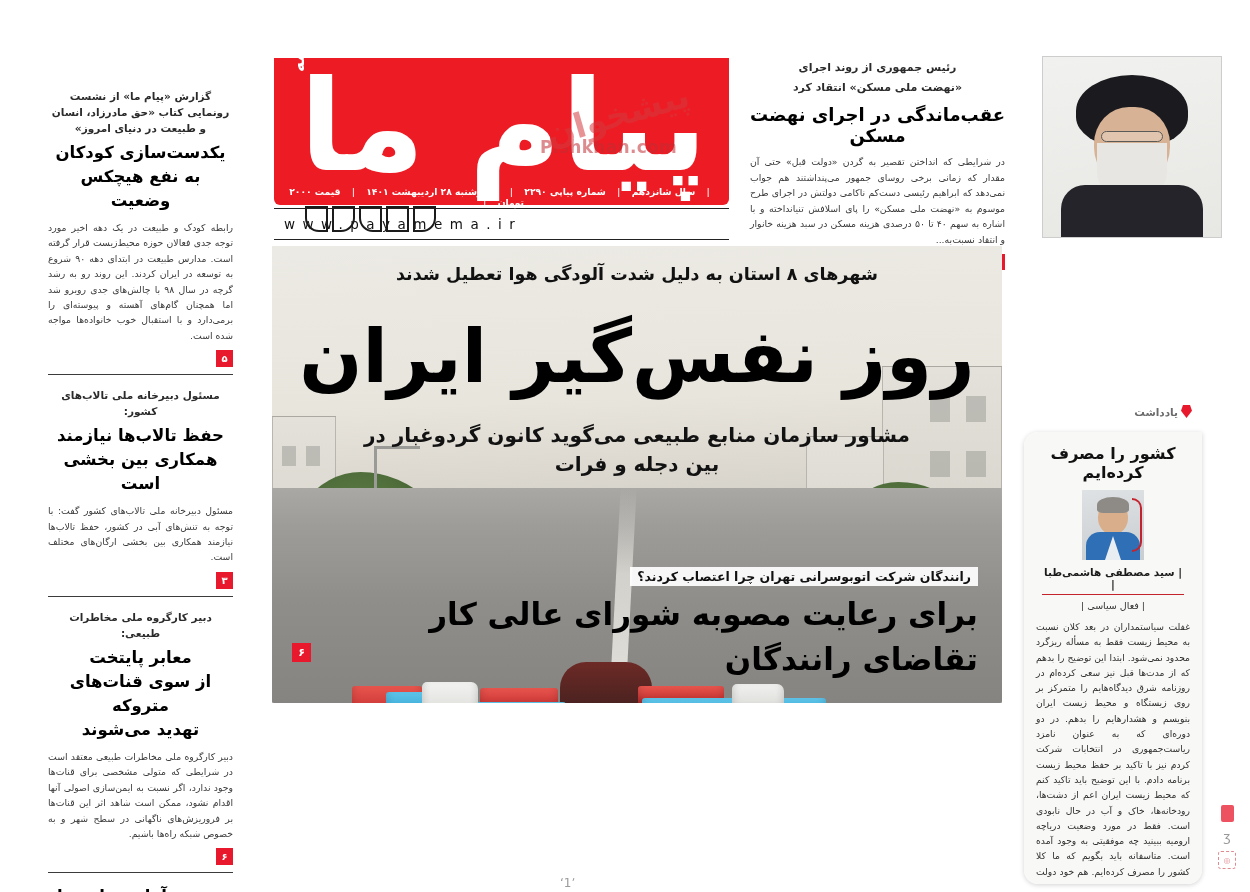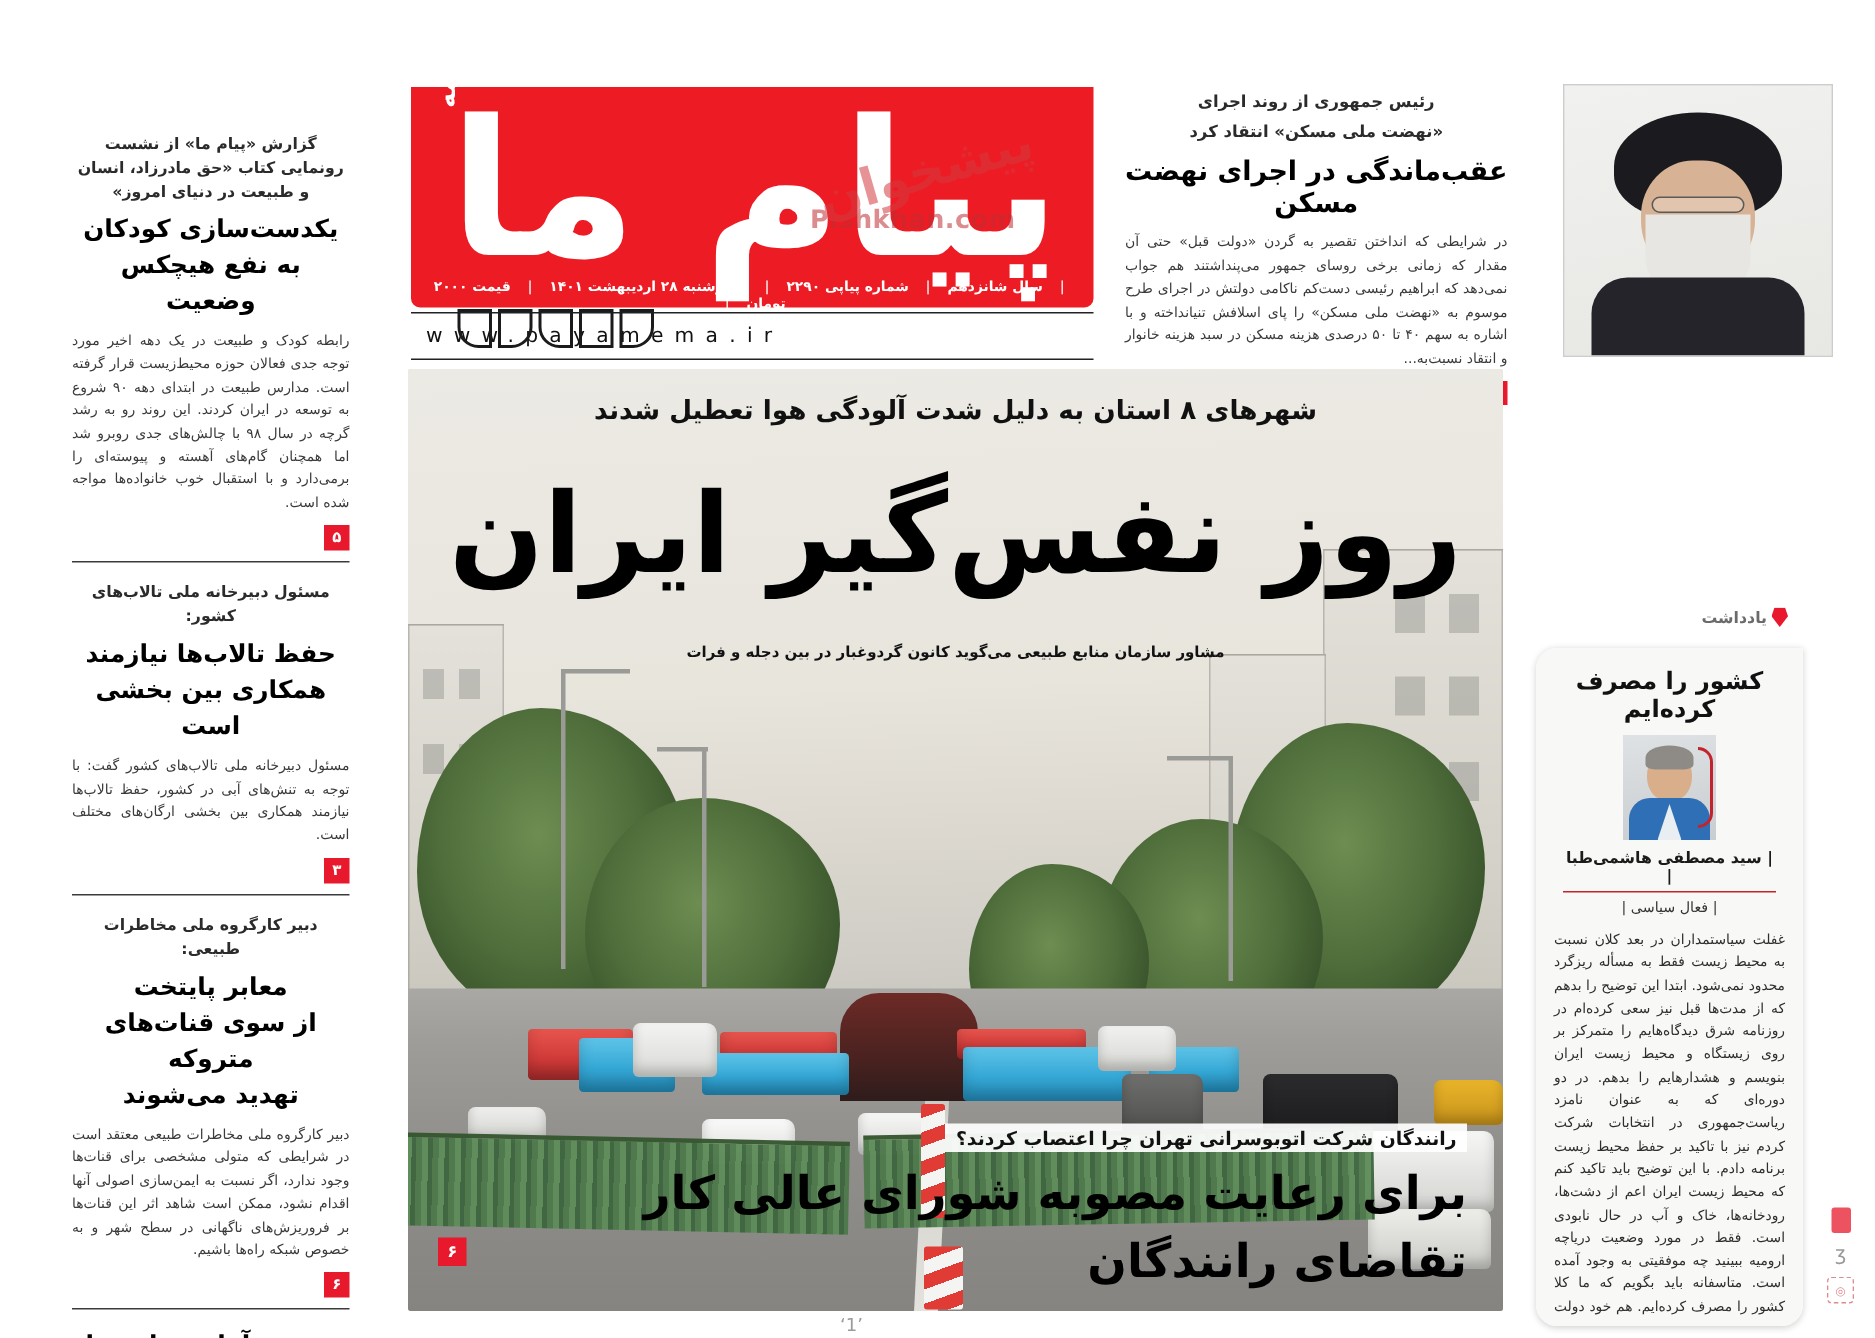--- a/index.html
+++ b/index.html
@@ -208,21 +208,21 @@
     background: linear-gradient(170deg,#f1f1ef 0%,#e7e7e4 100%);
     overflow: hidden;
   }
 
   
   .hero {
     position: absolute;
     left: 272px;
     top: 246px;
     width: 730px;
-    height: 628px;
+    height: 457px;
     overflow: hidden;
     border-radius: 2px;
     background: #cfd2cd;
   }
   .hero-sky {
     position: absolute; inset: 0;
     background: linear-gradient(178deg, #eceae4 0%, #e8e5dd 34%, #ddd9d0 48%, #cfcdc6 62%, #b9b8b2 78%, #a8a7a2 100%);
   }
   
   .tree {
@@ -307,30 +307,30 @@
     font-weight: bold;
     color: #000;
     letter-spacing: -2px;
     line-height: 96px;
     z-index: 8;
   }
   .hero-deck {
     position: absolute;
     top: 175px; left: 90px; right: 90px;
     text-align: center;
-    font-size: 10px;
+    font-size: 20px;
     line-height: 29px;
     font-weight: 600;
     color: #121212;
     z-index: 8;
   }
 
   .hero-bottom {
     position: absolute;
-    left: 0; right: 0; bottom: 0;
+    left: 0; right: 0; bottom: 11px;
     z-index: 9;
   }
   .hb-kicker {
     display: inline-block;
     background: rgba(255,255,255,.93);
     font-size: 12.5px;
     font-weight: bold;
     color: #111;
     padding: 2px 7px;
     margin: 0 24px 6px 0;

